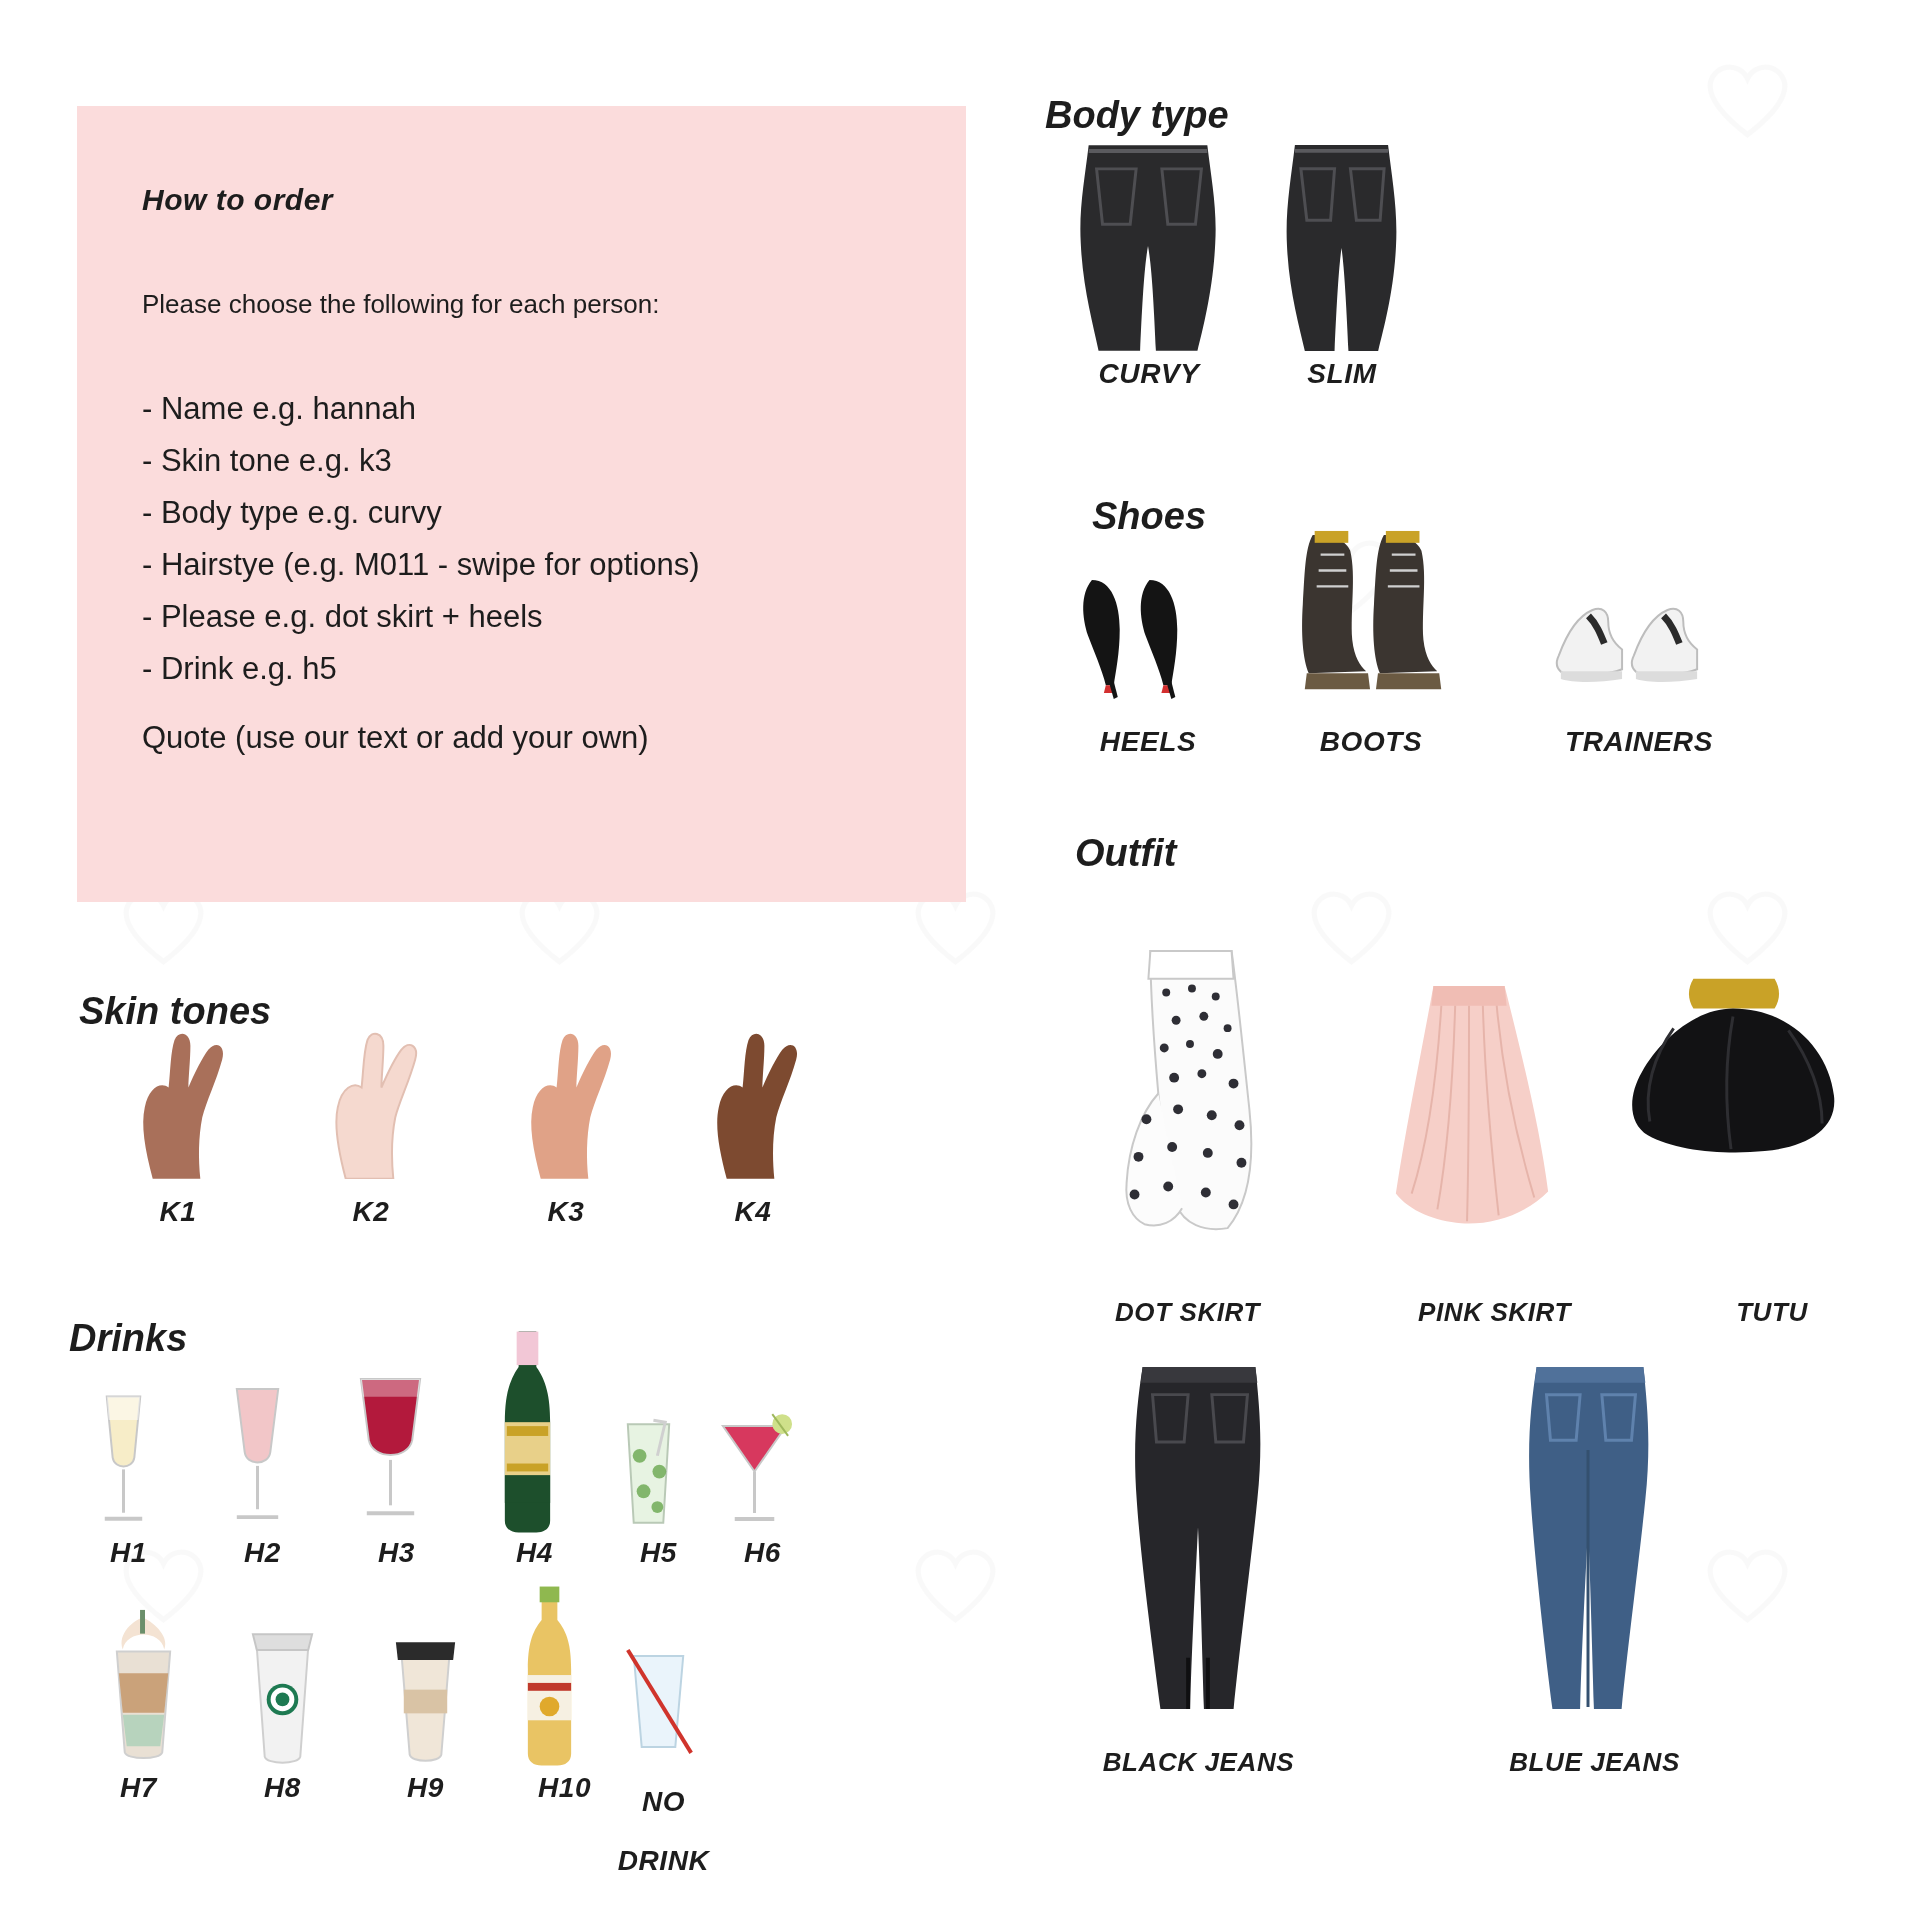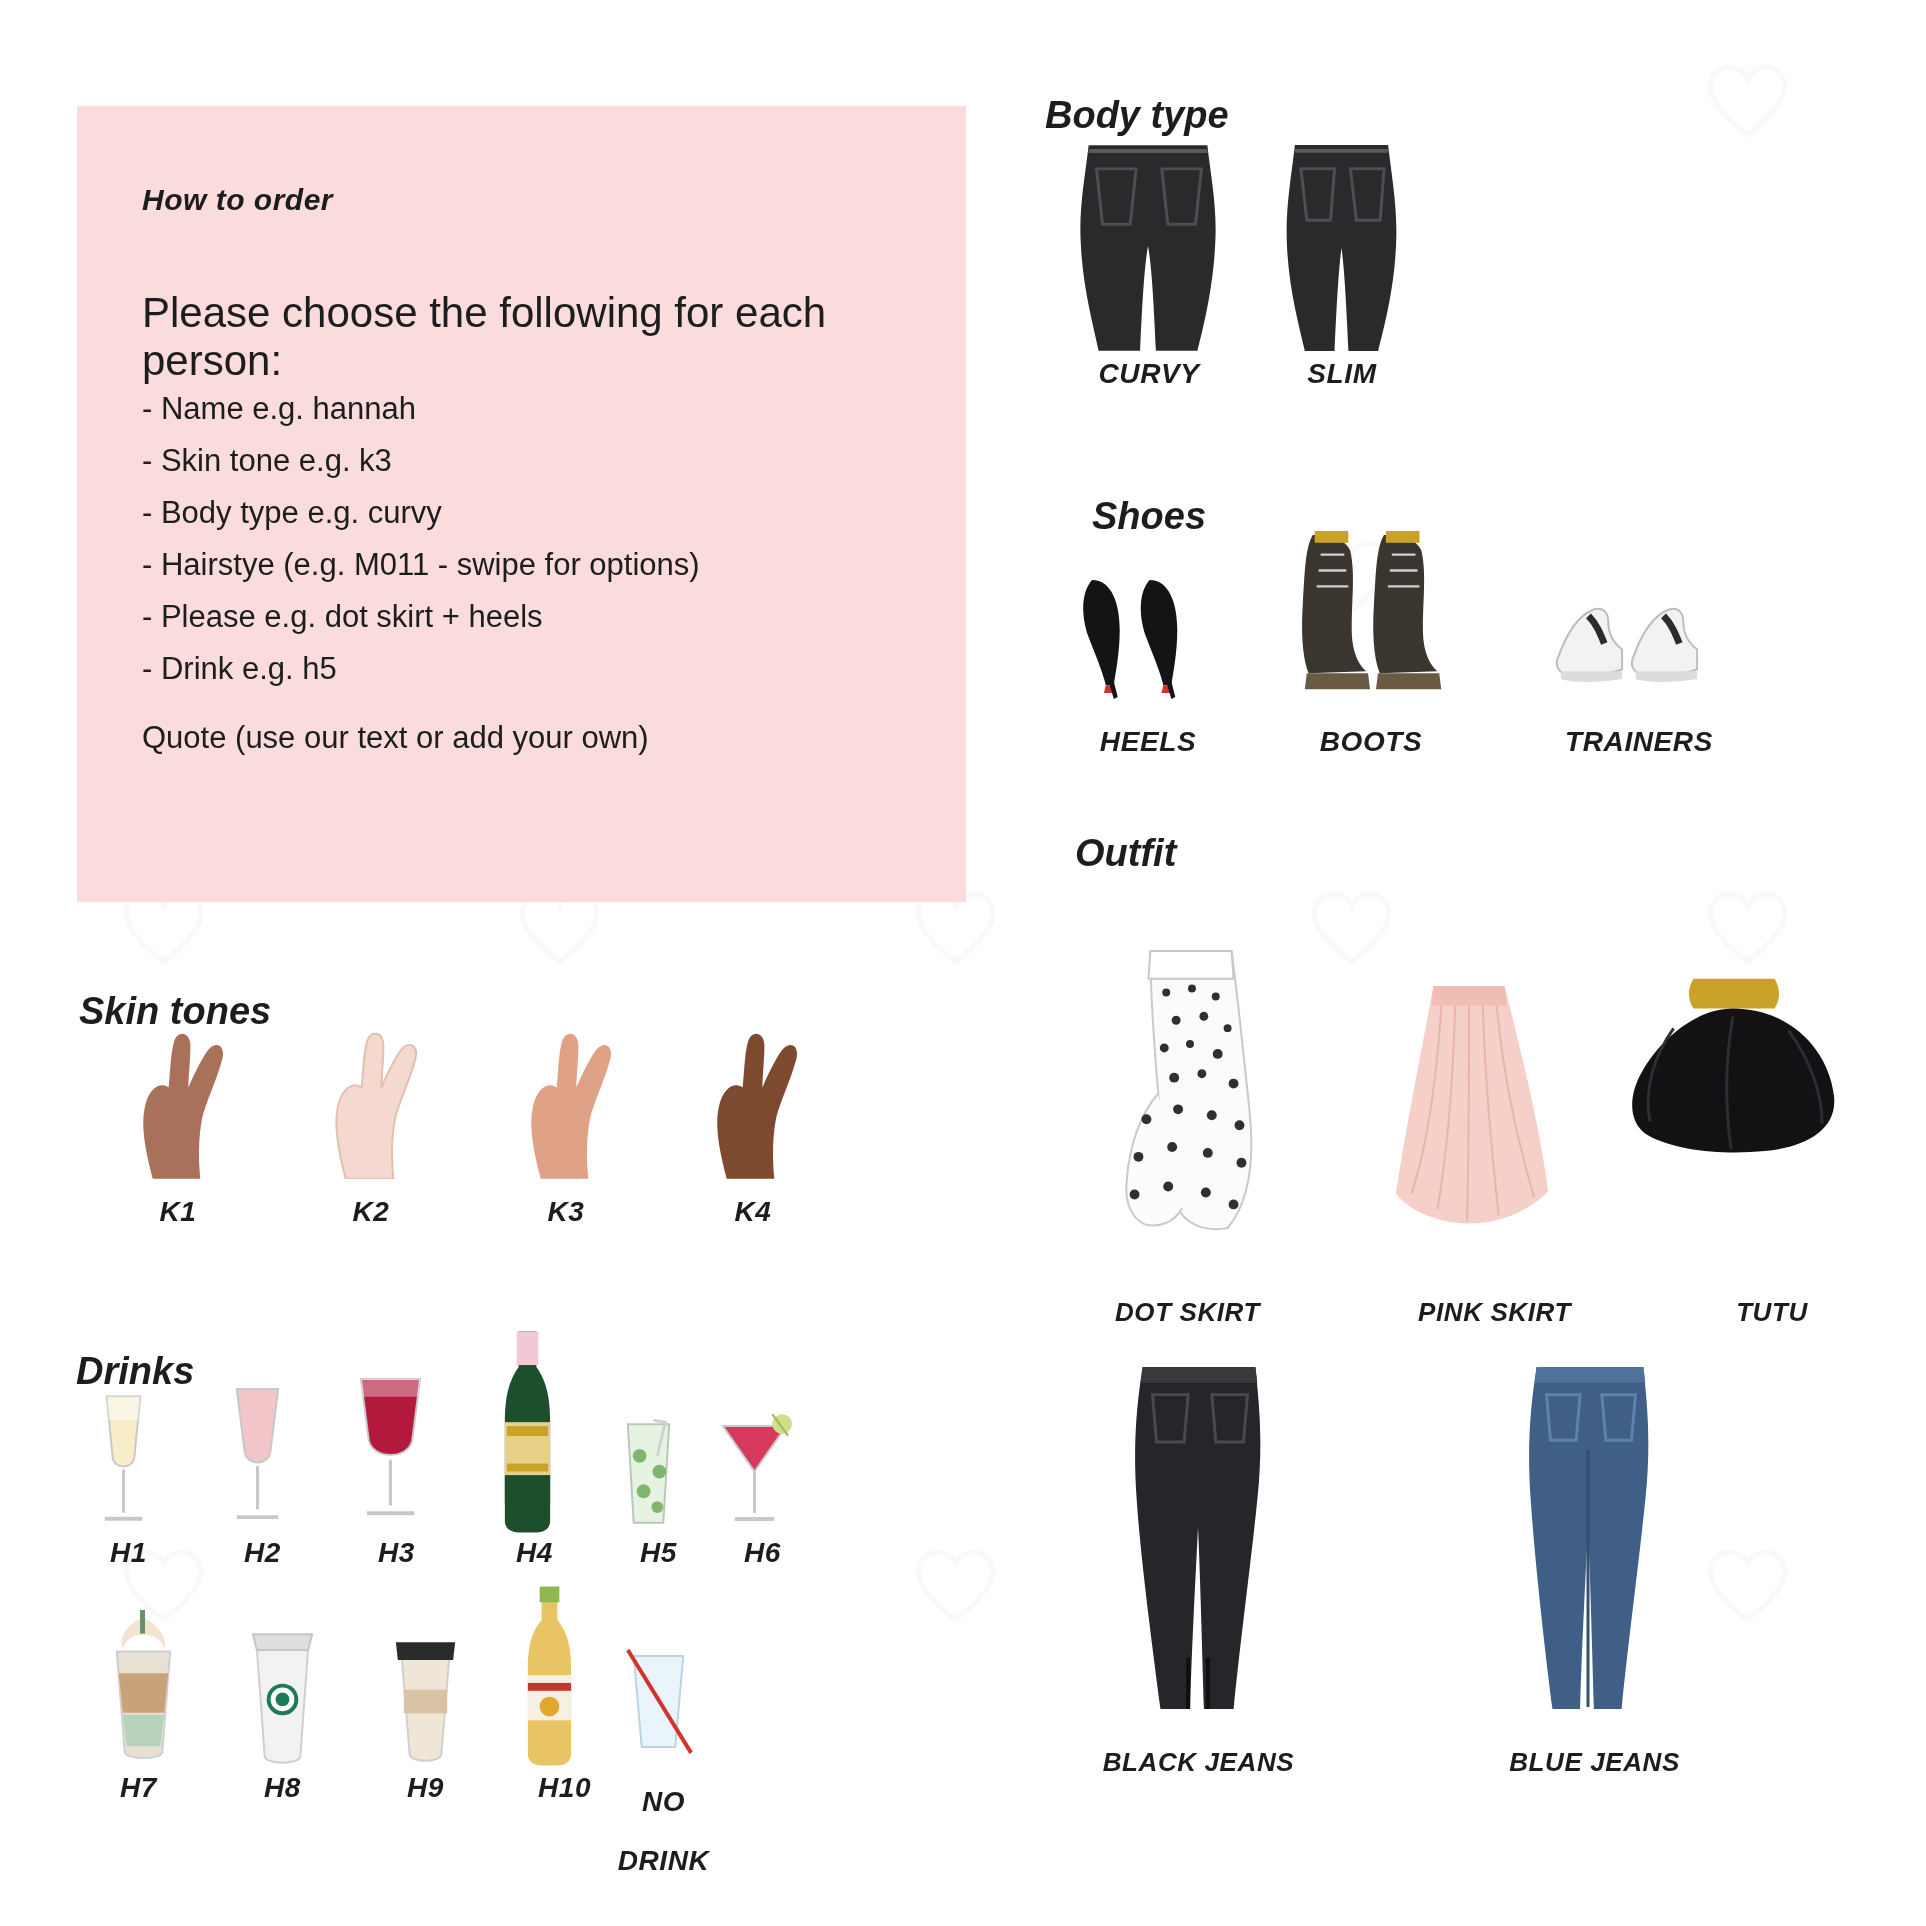--- a/index.html
+++ b/index.html
@@ -19,21 +19,21 @@
   
   .order-box{
     position:absolute;left:77px;top:106px;width:889px;height:796px;
     background:#fbdcdc;
   }
   .order-title{
     position:absolute;left:65px;top:77px;
     font-size:30px;font-weight:bold;font-style:italic;letter-spacing:0.5px;
   }
   .order-lead{
-    position:absolute;left:139px;top:297px;font-size:42px;
+    position:absolute;left:139px;top:297px;font-size:26px;
   }
   .order-list{
     position:absolute;left:139px;top:396px;font-size:31px;line-height:52px;
   }
   .order-quote{
     position:absolute;left:139px;top:716px;font-size:31px;
   }
 
   
   .sec-h{
@@ -294,21 +294,21 @@
 </div>
 <div class="cap cap-lg" style="left:457px;top:1196px;width:218px;">K3</div>
 
 <div class="hand" style="left:693px;top:1030px;">
   <svg viewBox="0 0 120 150">
     <path d="M34 150 C26 120 22 96 26 78 C30 58 42 52 50 58 C52 40 52 22 56 10 C60 0 72 2 72 16 C72 30 70 48 70 58 C76 44 84 28 90 20 C98 10 108 16 104 30 C98 52 88 72 84 88 C80 108 80 130 82 150Z" fill="#7d4a30"></path>
   </svg>
 </div>
 <div class="cap cap-lg" style="left:644px;top:1196px;width:218px;">K4</div>
 
-<div class="sec-h" style="left:76px;top:1317px;margin-top:33px;">Drinks</div>
+<div class="sec-h" style="left:69px;top:1317px;">Drinks</div>
 
 <div class="ill" style="left:89px;top:1386px;width:69px;height:149px;">
   <svg viewBox="0 0 70 150">
     <path d="M18 10 H52 L46 72 C44 84 26 84 24 72Z" fill="#f7edc8" stroke="#c8c8c8" stroke-width="2"></path>
     <path d="M18 10 H52 L50 34 H20Z" fill="#ffffff" opacity=".5"></path>
     <path d="M35 84 V128" stroke="#c8c8c8" stroke-width="3"></path>
     <path d="M16 134 H54" stroke="#c8c8c8" stroke-width="4"></path>
   </svg>
 </div>
 <div class="cap cap-lg" style="left:59px;top:1537px;width:139px;">H1</div>

